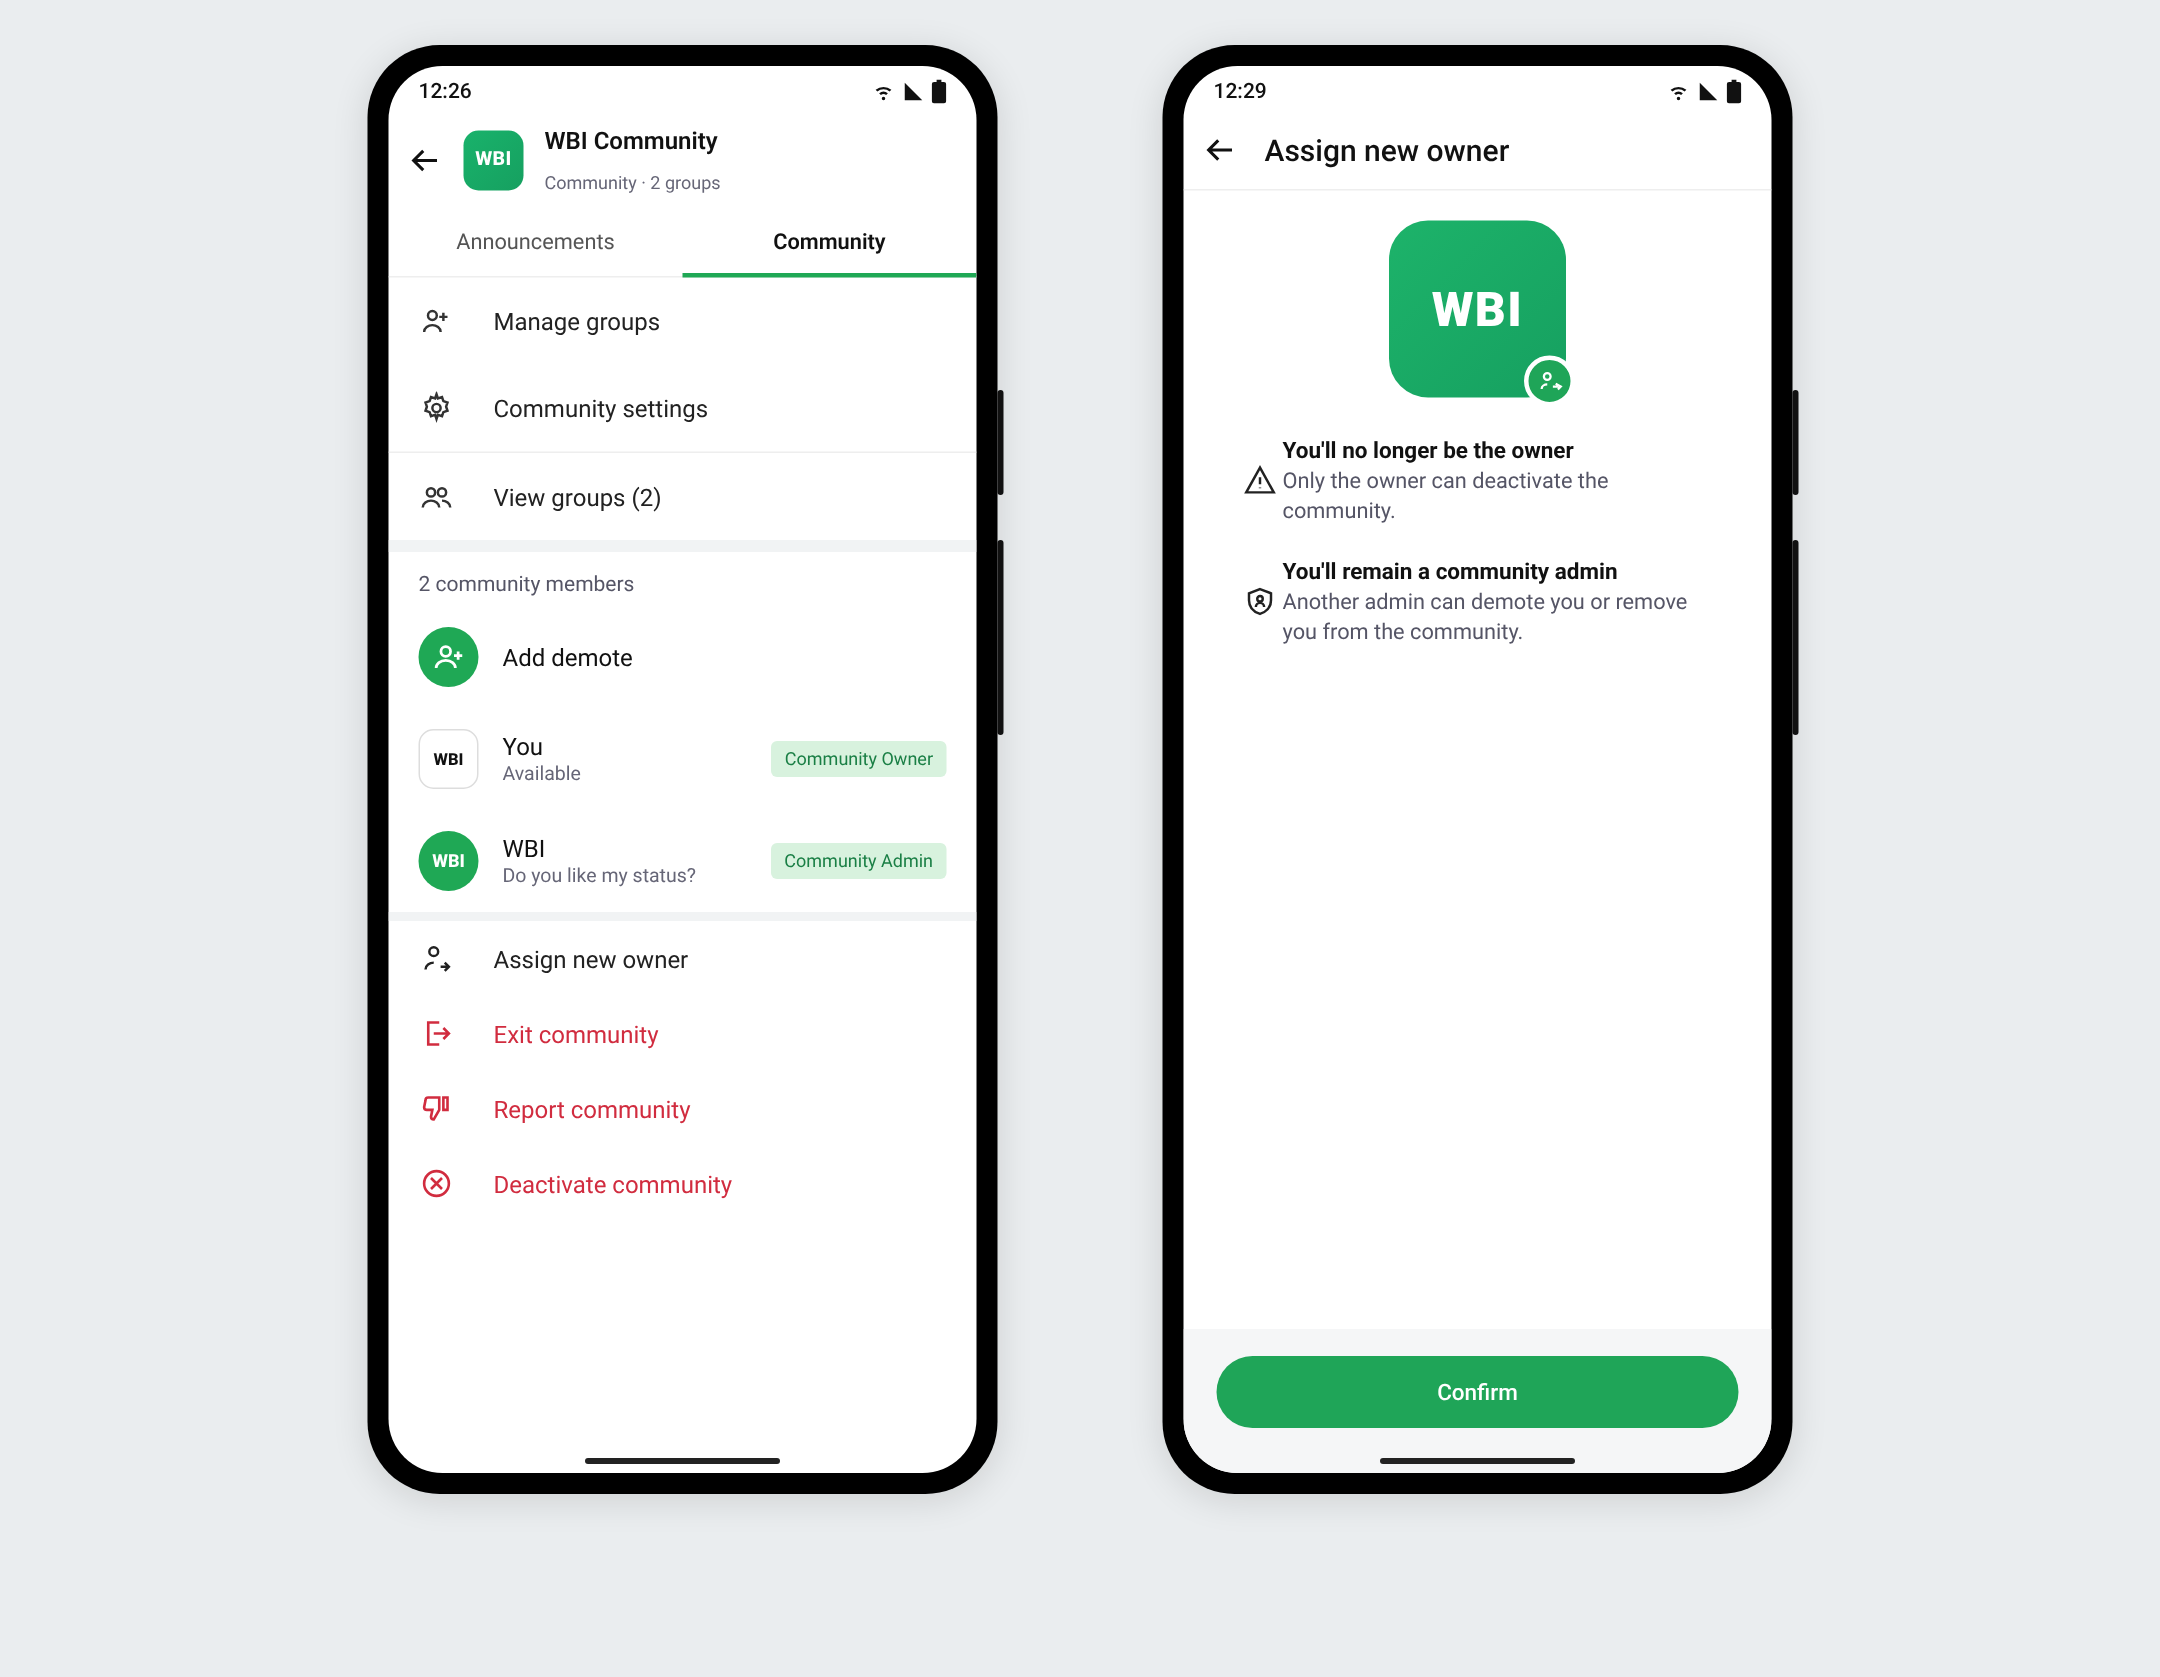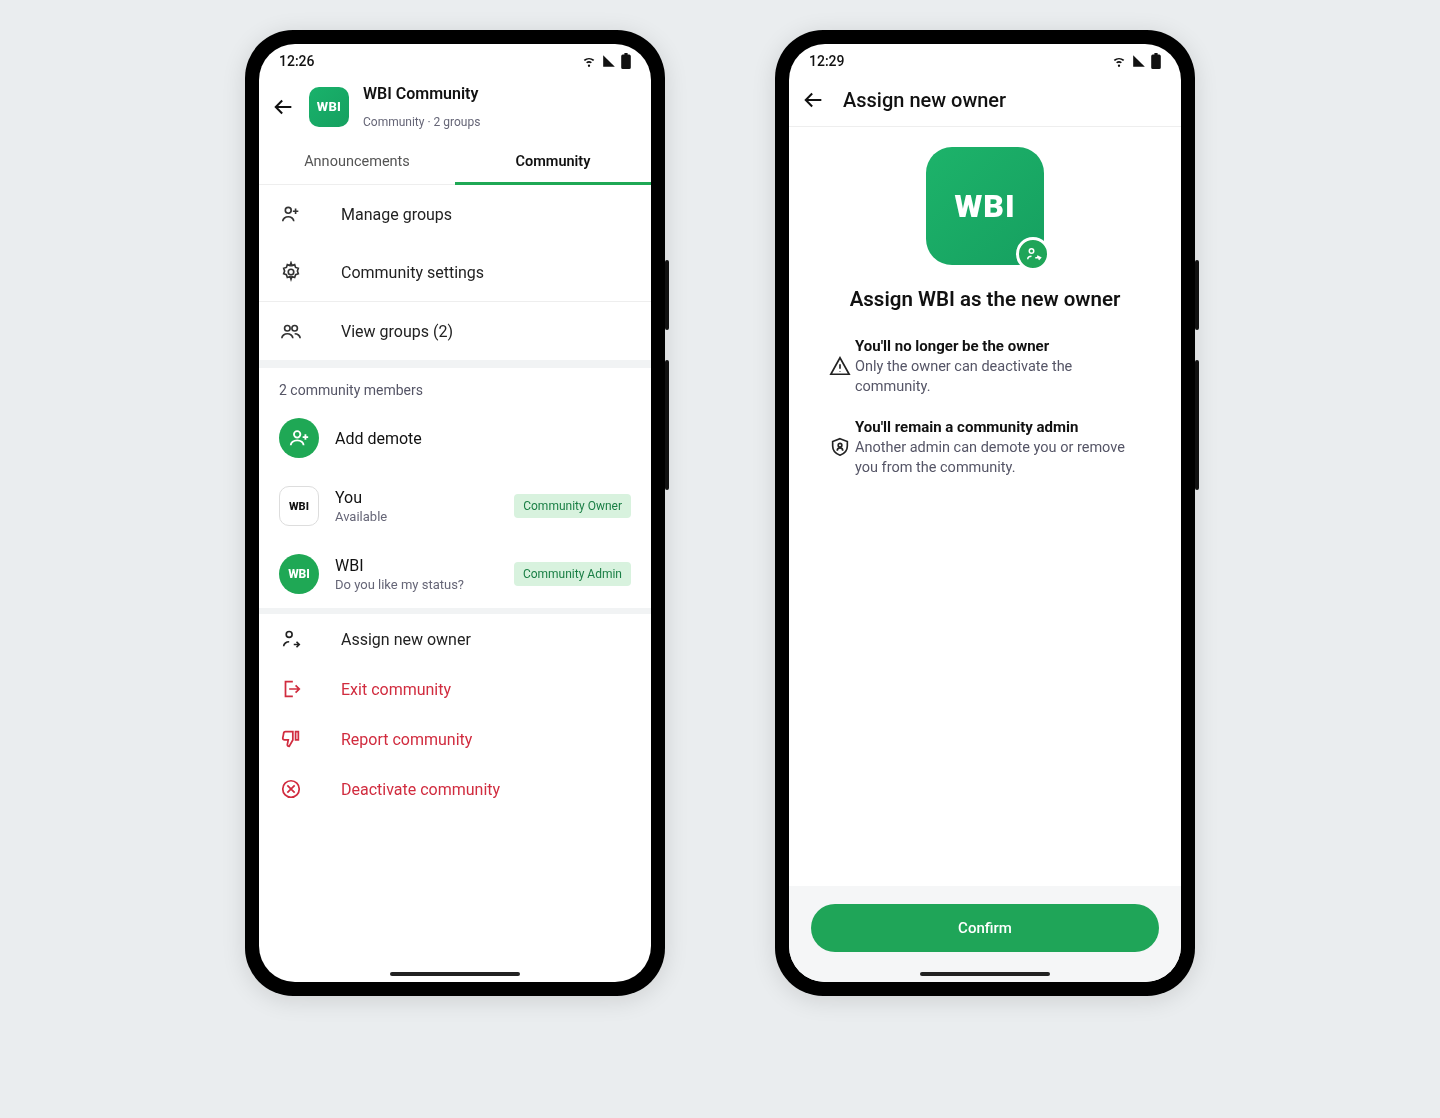--- a/index.html
+++ b/index.html
@@ -65,21 +65,21 @@
     border-bottom:1px solid #eee;
   }
   .appbar-simple .title { font-size:20px; font-weight:500; color:#111; }
 
   .tabs { display:flex; border-bottom:1px solid #eee; }
   .tab { flex:1; text-align:center; padding:14px 0; font-size:14.5px; color:#555; cursor:pointer; position:relative; }
   .tab.active { color:#111; font-weight:600; }
   .tab.active::after { content:""; position:absolute; left:0; right:0; bottom:-1px; height:3px; background:#1fa855; }
 
   .row {
-    display:flex; align-items:center; gap:38px; padding:14px 20px; cursor:pointer;
+    display:flex; align-items:center; gap:26px; padding:14px 20px; cursor:pointer;
   }
   .row .icon { width:24px; display:flex; justify-content:center; color:#333; }
   .row .label { font-size:16px; color:#222; }
   .row.thickb { padding:18px 20px; }
   .divider { height:8px; background:#f1f3f4; }
   .thin-div { height:1px; background:#eee; }
 
   .section-head { padding:14px 20px 6px 20px; font-size:14px; color:#556; }
 
   .member { display:flex; align-items:center; gap:16px; padding:14px 20px; }
@@ -288,21 +288,20 @@
         <div class="big-icon">
           <span>WBI</span>
           <div class="corner">
             <svg width="18" height="18" viewBox="0 0 24 24" fill="none" stroke="#fff" stroke-width="2">
                 <circle cx="10" cy="8" r="3"></circle>
                 <path d="M5 19c0-2.5 2.5-4 5-4m5 2h5m-2.5-2.5L22 17l-2.5 2.5"></path>
               </svg>
           </div>
         </div>
       </div>
-      <div class="headline">Assign WBI as the new owner</div>
 
       <div class="info">
         <div class="iicon">
           <svg width="22" height="22" viewBox="0 0 24 24" fill="none" stroke="#222" stroke-width="1.8">
               <path d="M12 3L2 21h20L12 3z"></path>
               <path d="M12 10v5m0 2.5v.5"></path>
             </svg>
         </div>
         <div class="itext">
           <div class="bold">You'll no longer be the owner</div>

